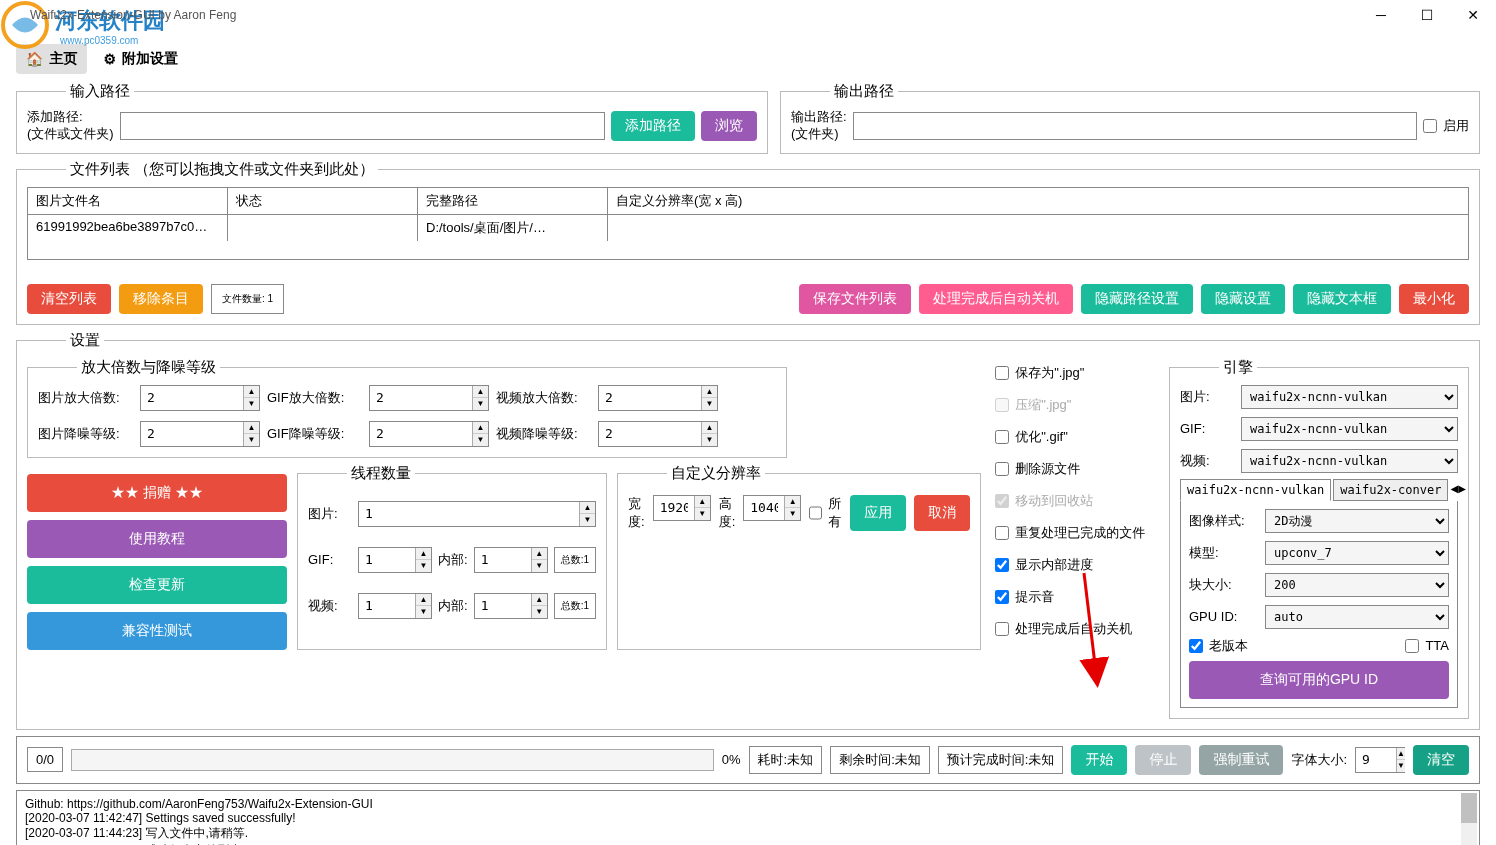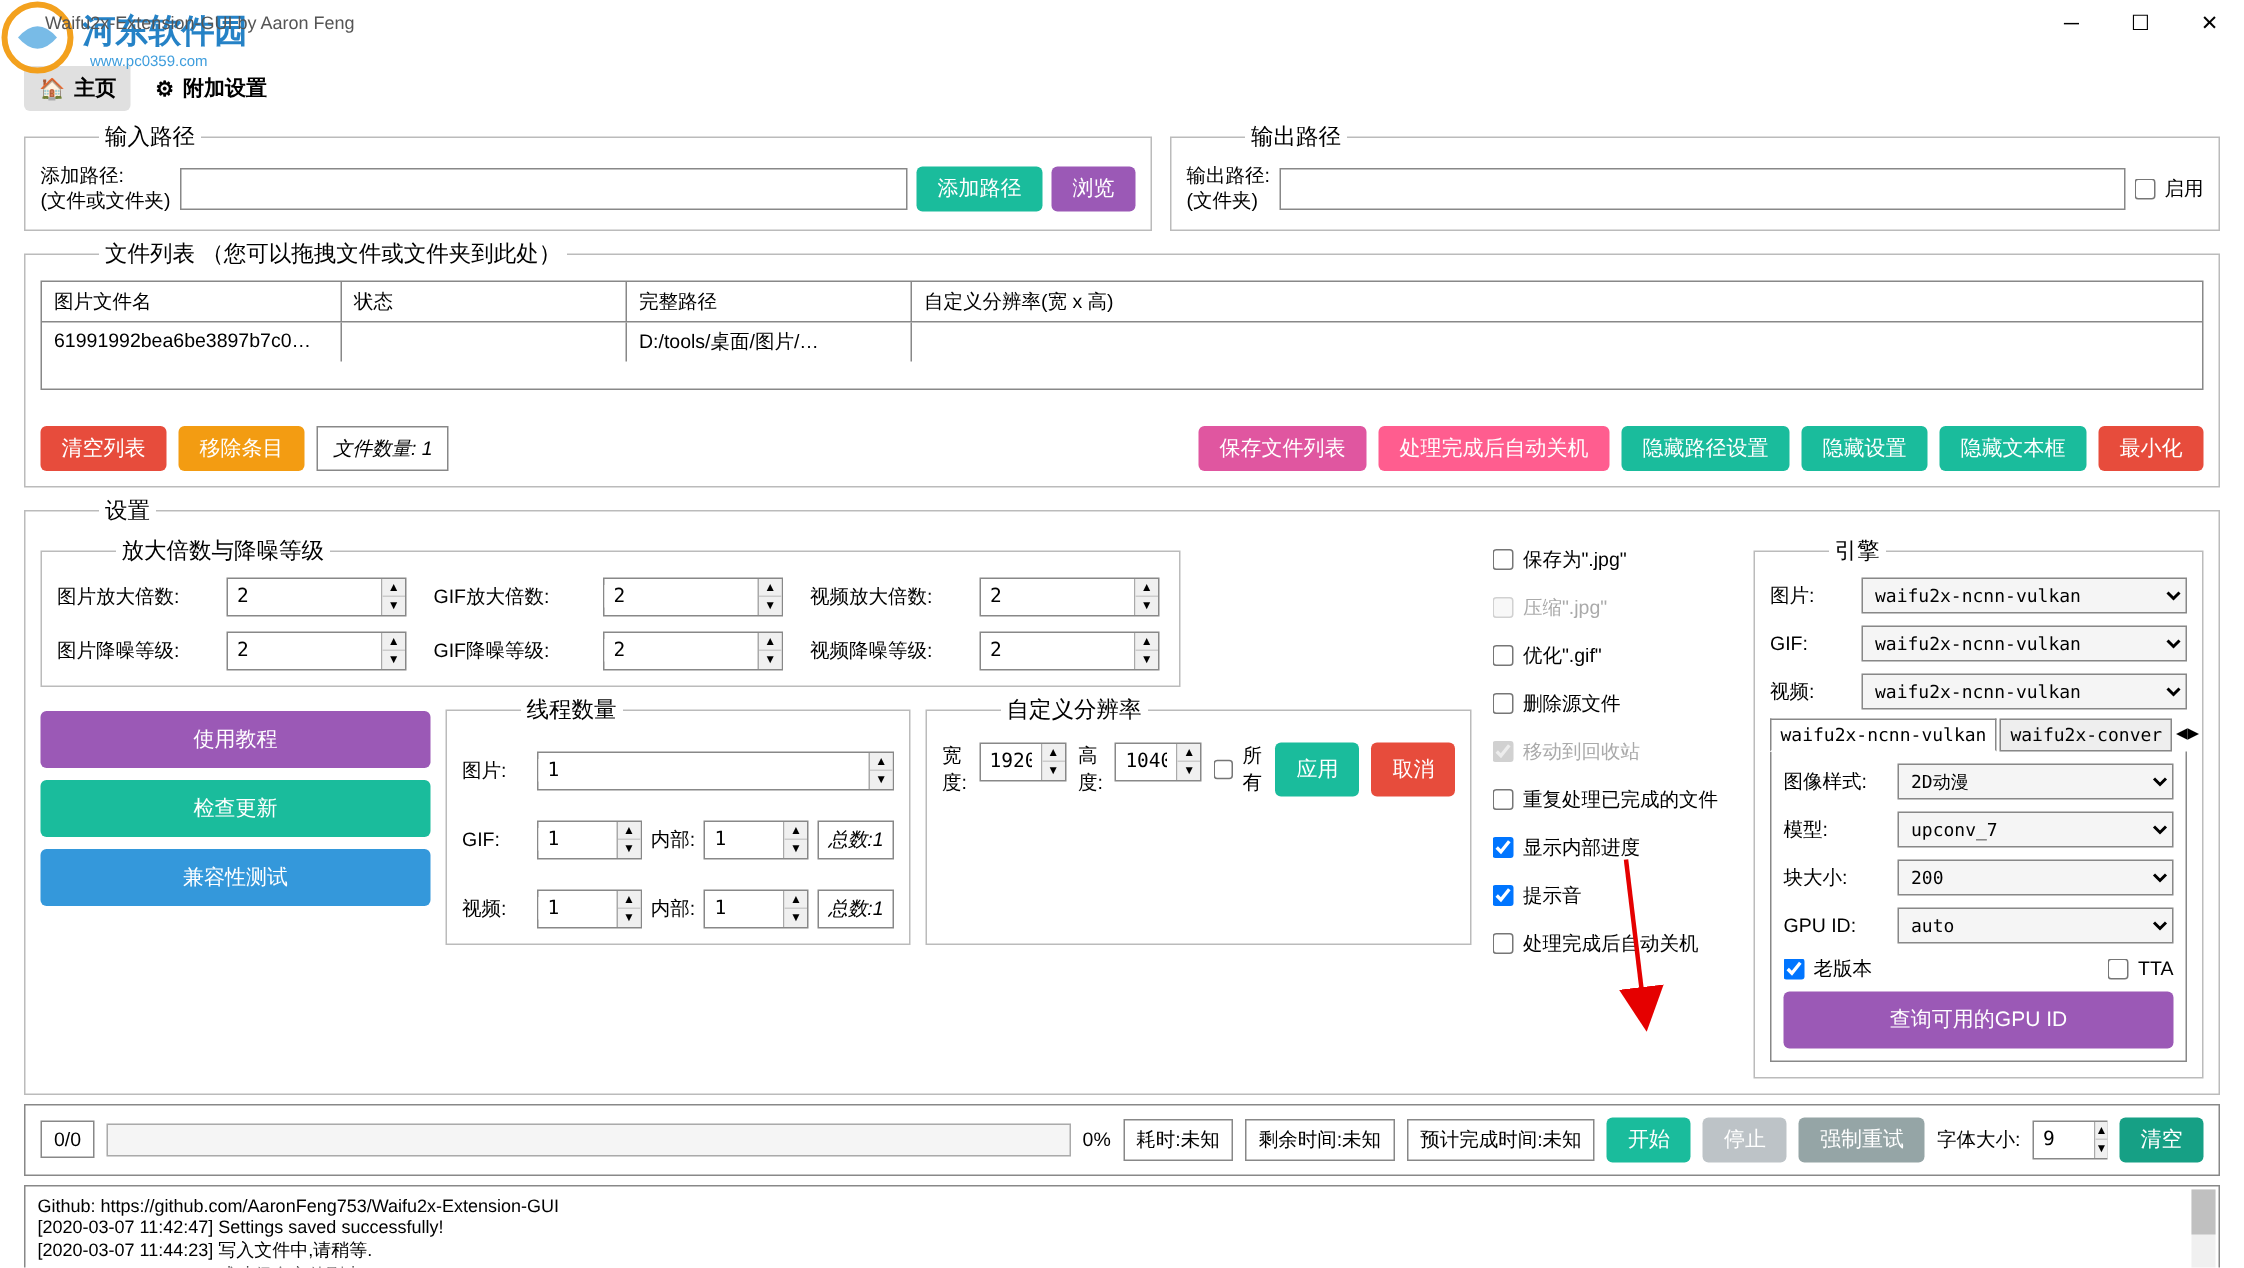--- a/index.html
+++ b/index.html
@@ -52,24 +52,24 @@
 .btn.wide { width:100%; padding:10px;}
 
 
 .filelist-box {  }
 .file-table { border:1px solid #888; width:100%; }
 .file-table .th-row, .file-table .td-row { display:flex;}
 .file-table .th, .file-table .td { border-right:1px solid #888; padding:4px 8px; font-size:13px; white-space:nowrap; overflow:hidden; text-overflow:ellipsis;}
 .file-table .th-row { border-bottom:1px solid #888;}
 .file-table .c1{ width:200px;} .file-table .c2{ width:190px;} .file-table .c3{ width:190px;} .file-table .c4{ flex:1; border-right:none;}
 .file-actions { display:flex; gap:8px; margin-top:24px; align-items:center;}
-.file-count { border:1px solid #888; padding:4px 10px; font-size:13px; height:30px; display:flex; align-items:center;font-style:italic;}
+.file-count { border:1px solid #888; padding:4px 10px; font-size:10px; height:30px; display:flex; align-items:center;}
 .file-actions .spacer { flex:1;}
 .scale-group { flex:0 0 770px;}
-.scale-inner { display:grid; grid-template-columns: 95px 120px 95px 120px 95px 120px; gap:10px 18px; align-items:center;}
+.scale-inner { display:grid; grid-template-columns: 95px 120px 95px 120px 95px 120px; gap:10px 7px; align-items:center;}
 .scale-inner label { font-size:13px;}
 
 .lowerrow { display:flex; gap:10px; margin-top:6px;}
 .action-btns { width:260px; display:flex; flex-direction:column; gap:8px; padding-top:10px;}
 .threads-group { width:310px;}
 .threads-grid { display:flex; flex-direction:column; gap:20px; padding-top:10px;}
 .thread-row { display:flex; align-items:center; gap:6px; font-size:13px;}
 .thread-row .spinbox{ flex:1;}
 .thread-row .lbl-fixed{ width:44px;}
 
@@ -253,20 +253,21 @@
                 <div class="spin-btns">
                   <span>▲</span>
                   <span>▼</span>
                 </div>
               </div>
       </div>
     </fieldset>
 
     <div class="lowerrow">
       <div class="action-btns">
+        <button class="btn btn-red wide">★★ 捐赠 ★★</button>
         <button class="btn btn-purple wide">使用教程</button>
         <button class="btn btn-green wide">检查更新</button>
         <button class="btn btn-blue wide">兼容性测试</button>
       </div>
       <fieldset class="threads-group">
         <legend>线程数量</legend>
         <div class="threads-grid">
           <div class="thread-row">
             <span class="lbl-fixed">图片:</span>
             <div class="spinbox" style="flex:1">

